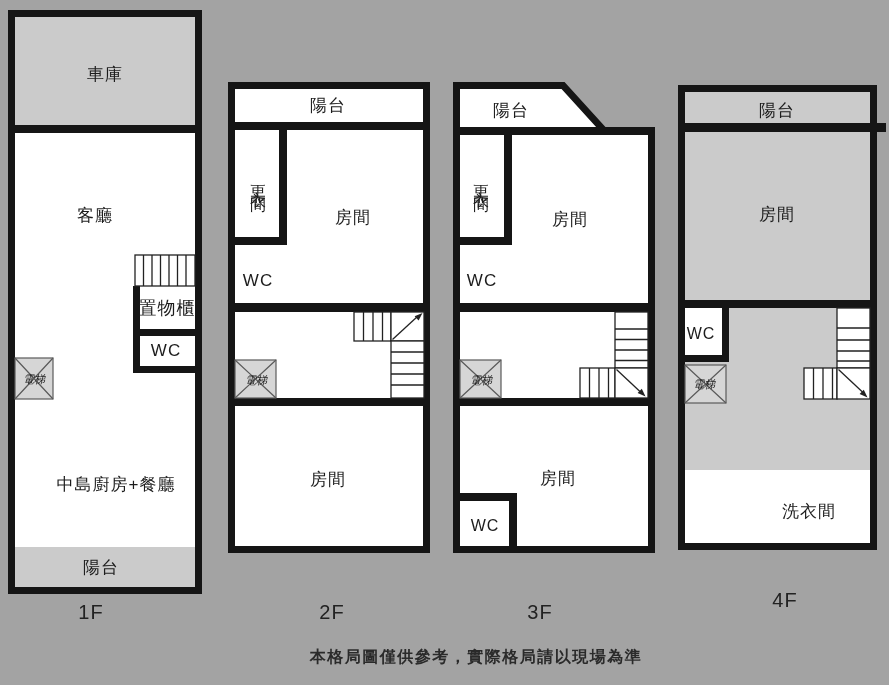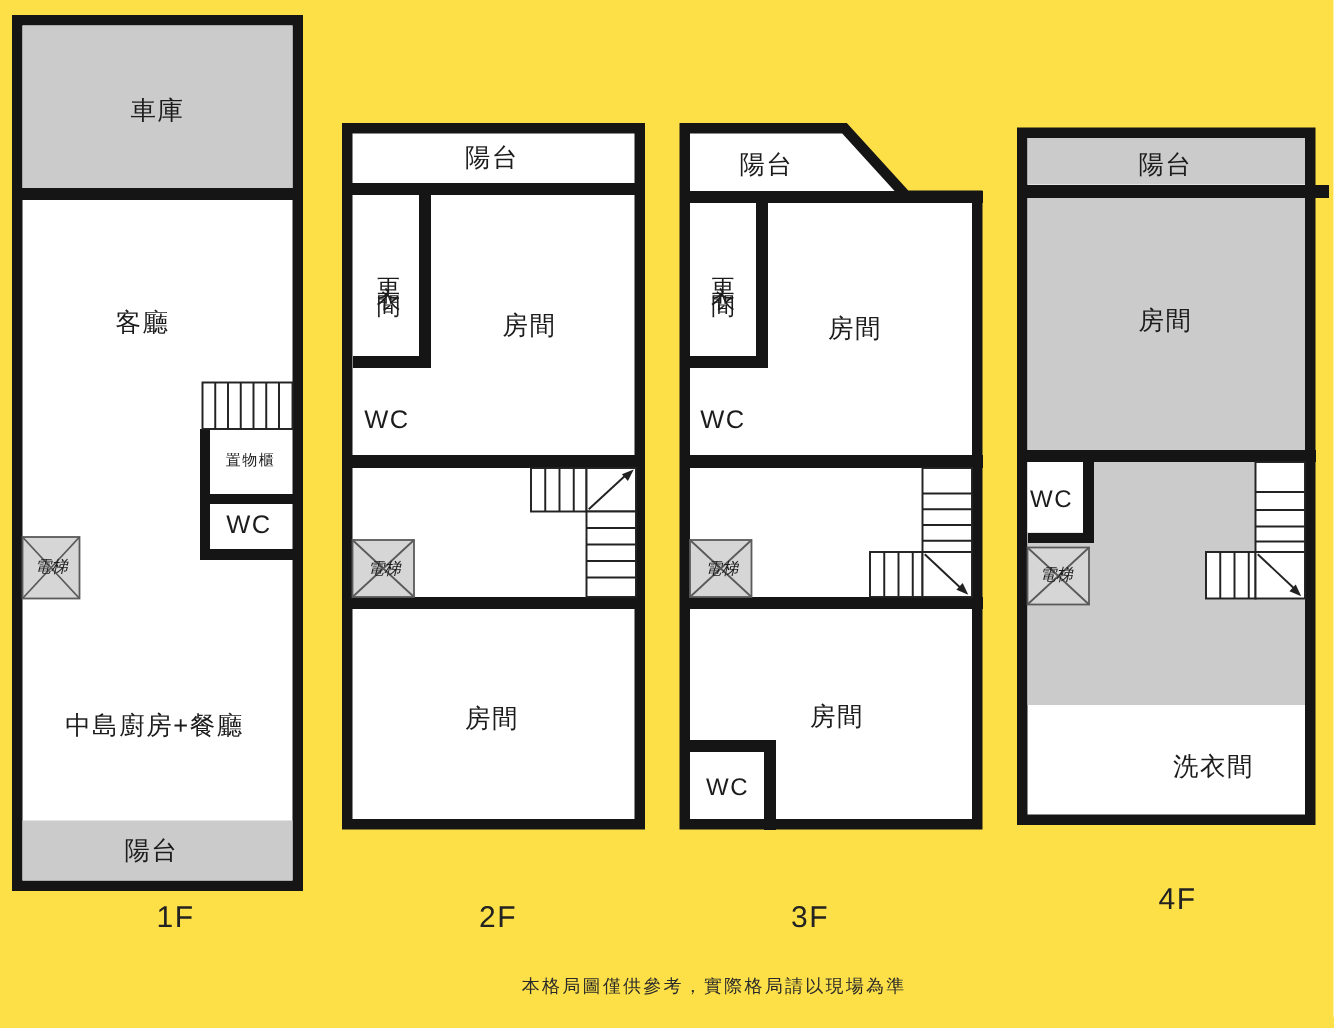--- a/index.html
+++ b/index.html
@@ -1,30 +1,30 @@
 <!DOCTYPE html>
 <html><head>
 <meta charset="utf-8">
 <style>
   html,body{margin:0;padding:0;background:#fff;}
   #canvas{
-    position:relative;width:889px;height:685px;background:#fde047;overflow:hidden;
+    position:relative;width:889px;height:685px;background:#a3a3a3;overflow:hidden;
     font-family:"Liberation Sans","DejaVu Sans",sans-serif;color:#1c1c1c;
   }
   #plan-svg{position:absolute;left:0;top:0;}
   .lbl{
     position:absolute;transform:translate(-50%,-50%);
     white-space:nowrap;font-size:17px;font-weight:500;color:#1c1c1c;
     line-height:1;letter-spacing:1px;text-align:center;
   }
   .s16{font-size:16px;}
-  .s15{font-size:10px;}
+  .s15{font-size:18px;}
   .s11{font-size:11px;letter-spacing:0;font-style:italic;}
   .floor-tag{font-size:20px;font-weight:500;letter-spacing:1px;color:#222;}
-  .caption{font-size:12px;letter-spacing:1.5px;color:#2a2a2a;}
+  .caption{font-size:16px;letter-spacing:1.5px;color:#2a2a2a;font-weight:bold;}
   .vert{
     writing-mode:vertical-rl;text-orientation:upright;
     letter-spacing:6px;font-size:16px;
   }
 </style>
 </head>
 <body>
 
 <div id="canvas">
 
@@ -130,23 +130,23 @@
         <path fill="none" d="M685 365 L726 403 M726 365 L685 403"></path>
       </g>
     </g>
   </svg>
 
   <div class="lbl" style="left:105px;top:74px">車庫</div>
   <div class="lbl" style="left:95px;top:215px">客廳</div>
   <div class="lbl s15" style="left:167px;top:308px">置物櫃</div>
   <div class="lbl" style="left:166px;top:350px">WC</div>
   <div class="lbl s11" style="left:34px;top:379px">電梯</div>
-  <div class="lbl" style="left:103px;top:484px">中島廚房+餐廳</div>
+  <div class="lbl" style="left:116px;top:484px">中島廚房+餐廳</div>
   <div class="lbl" style="left:101px;top:567px">陽台</div>
-  <div class="lbl floor-tag" style="left:117px;top:612px">1F</div>
+  <div class="lbl floor-tag" style="left:91px;top:612px">1F</div>
 
   <div class="lbl" style="left:328px;top:105px">陽台</div>
   <div class="lbl vert" style="left:258px;top:181px">更衣間</div>
   <div class="lbl" style="left:258px;top:280px">WC</div>
   <div class="lbl" style="left:353px;top:217px">房間</div>
   <div class="lbl s11" style="left:256px;top:380px">電梯</div>
   <div class="lbl" style="left:328px;top:479px">房間</div>
   <div class="lbl floor-tag" style="left:332px;top:612px">2F</div>
 
   <div class="lbl" style="left:511px;top:110px">陽台</div>

